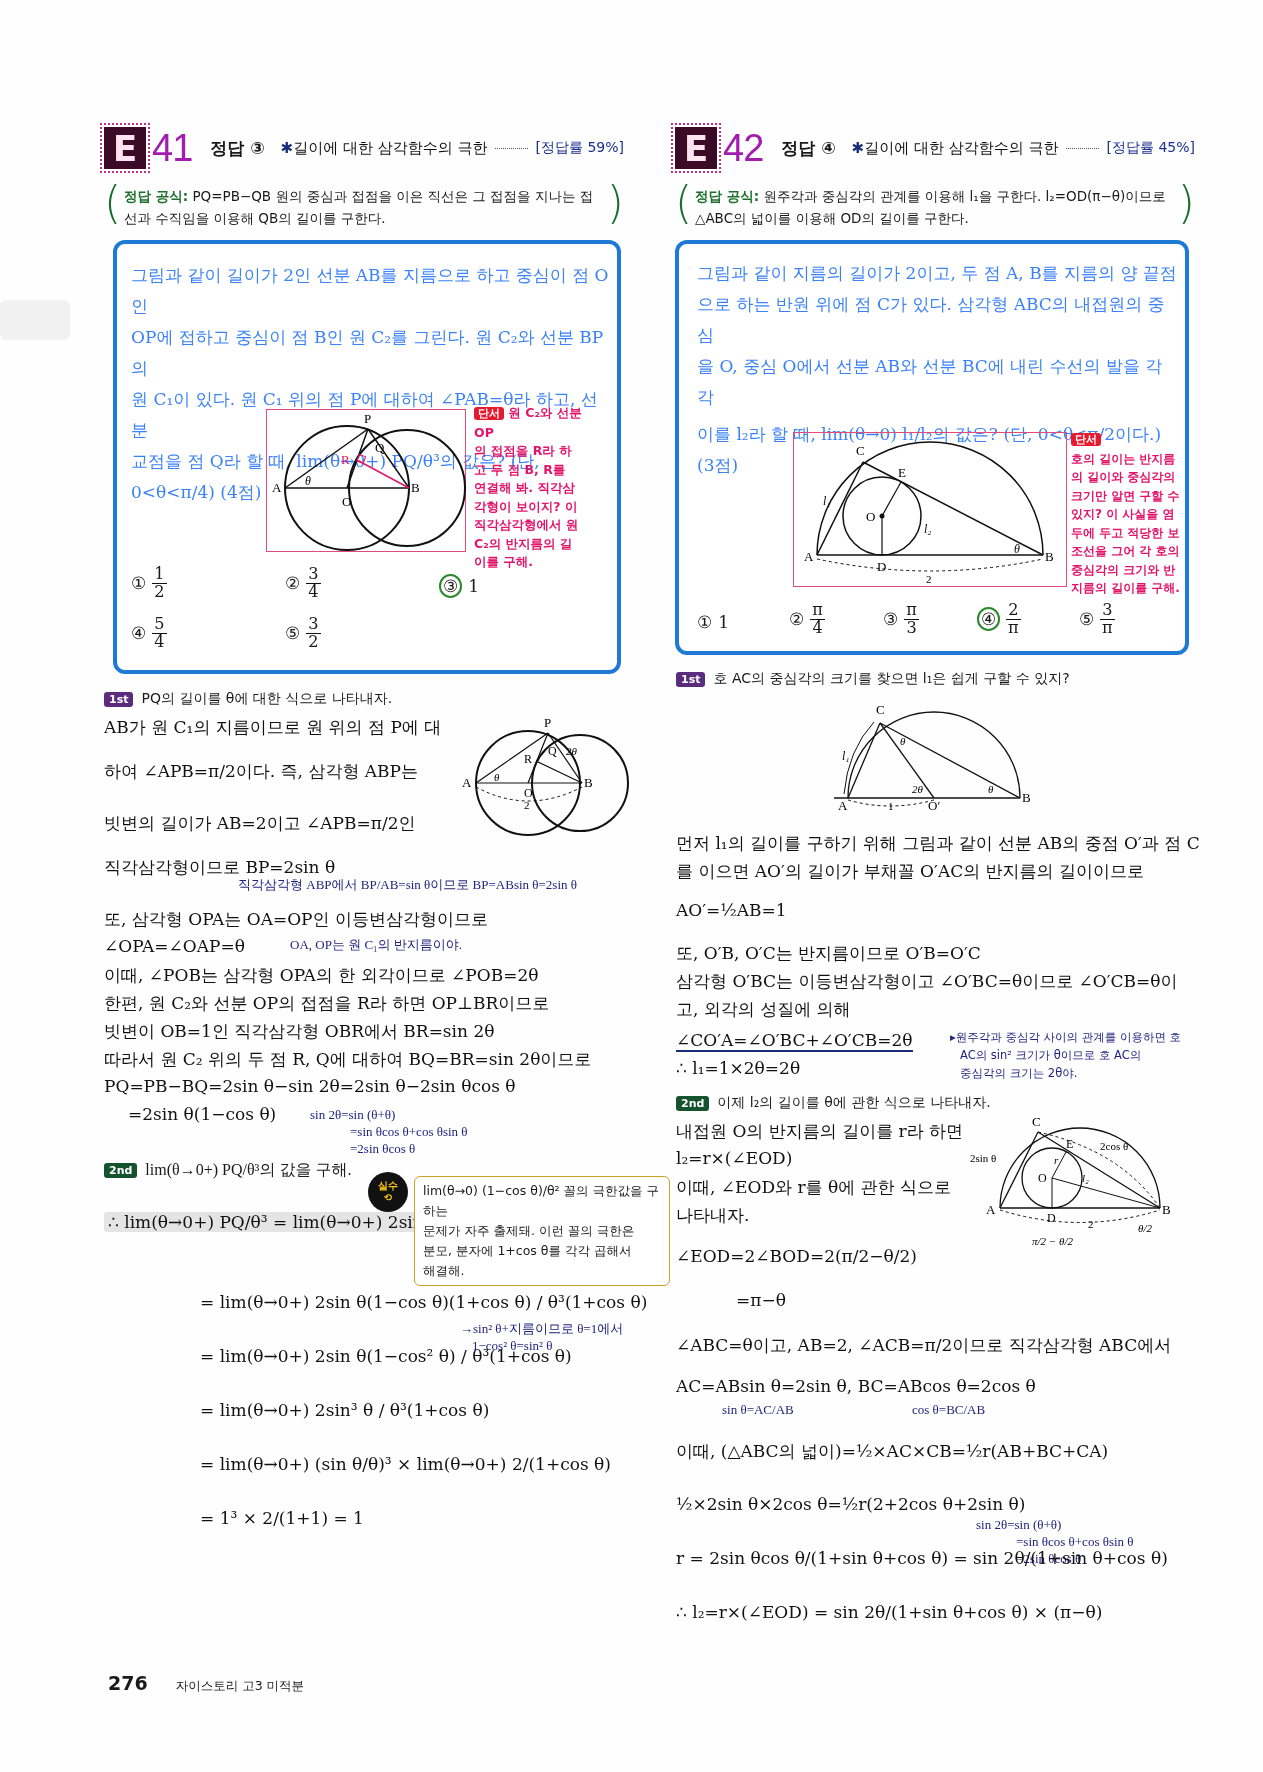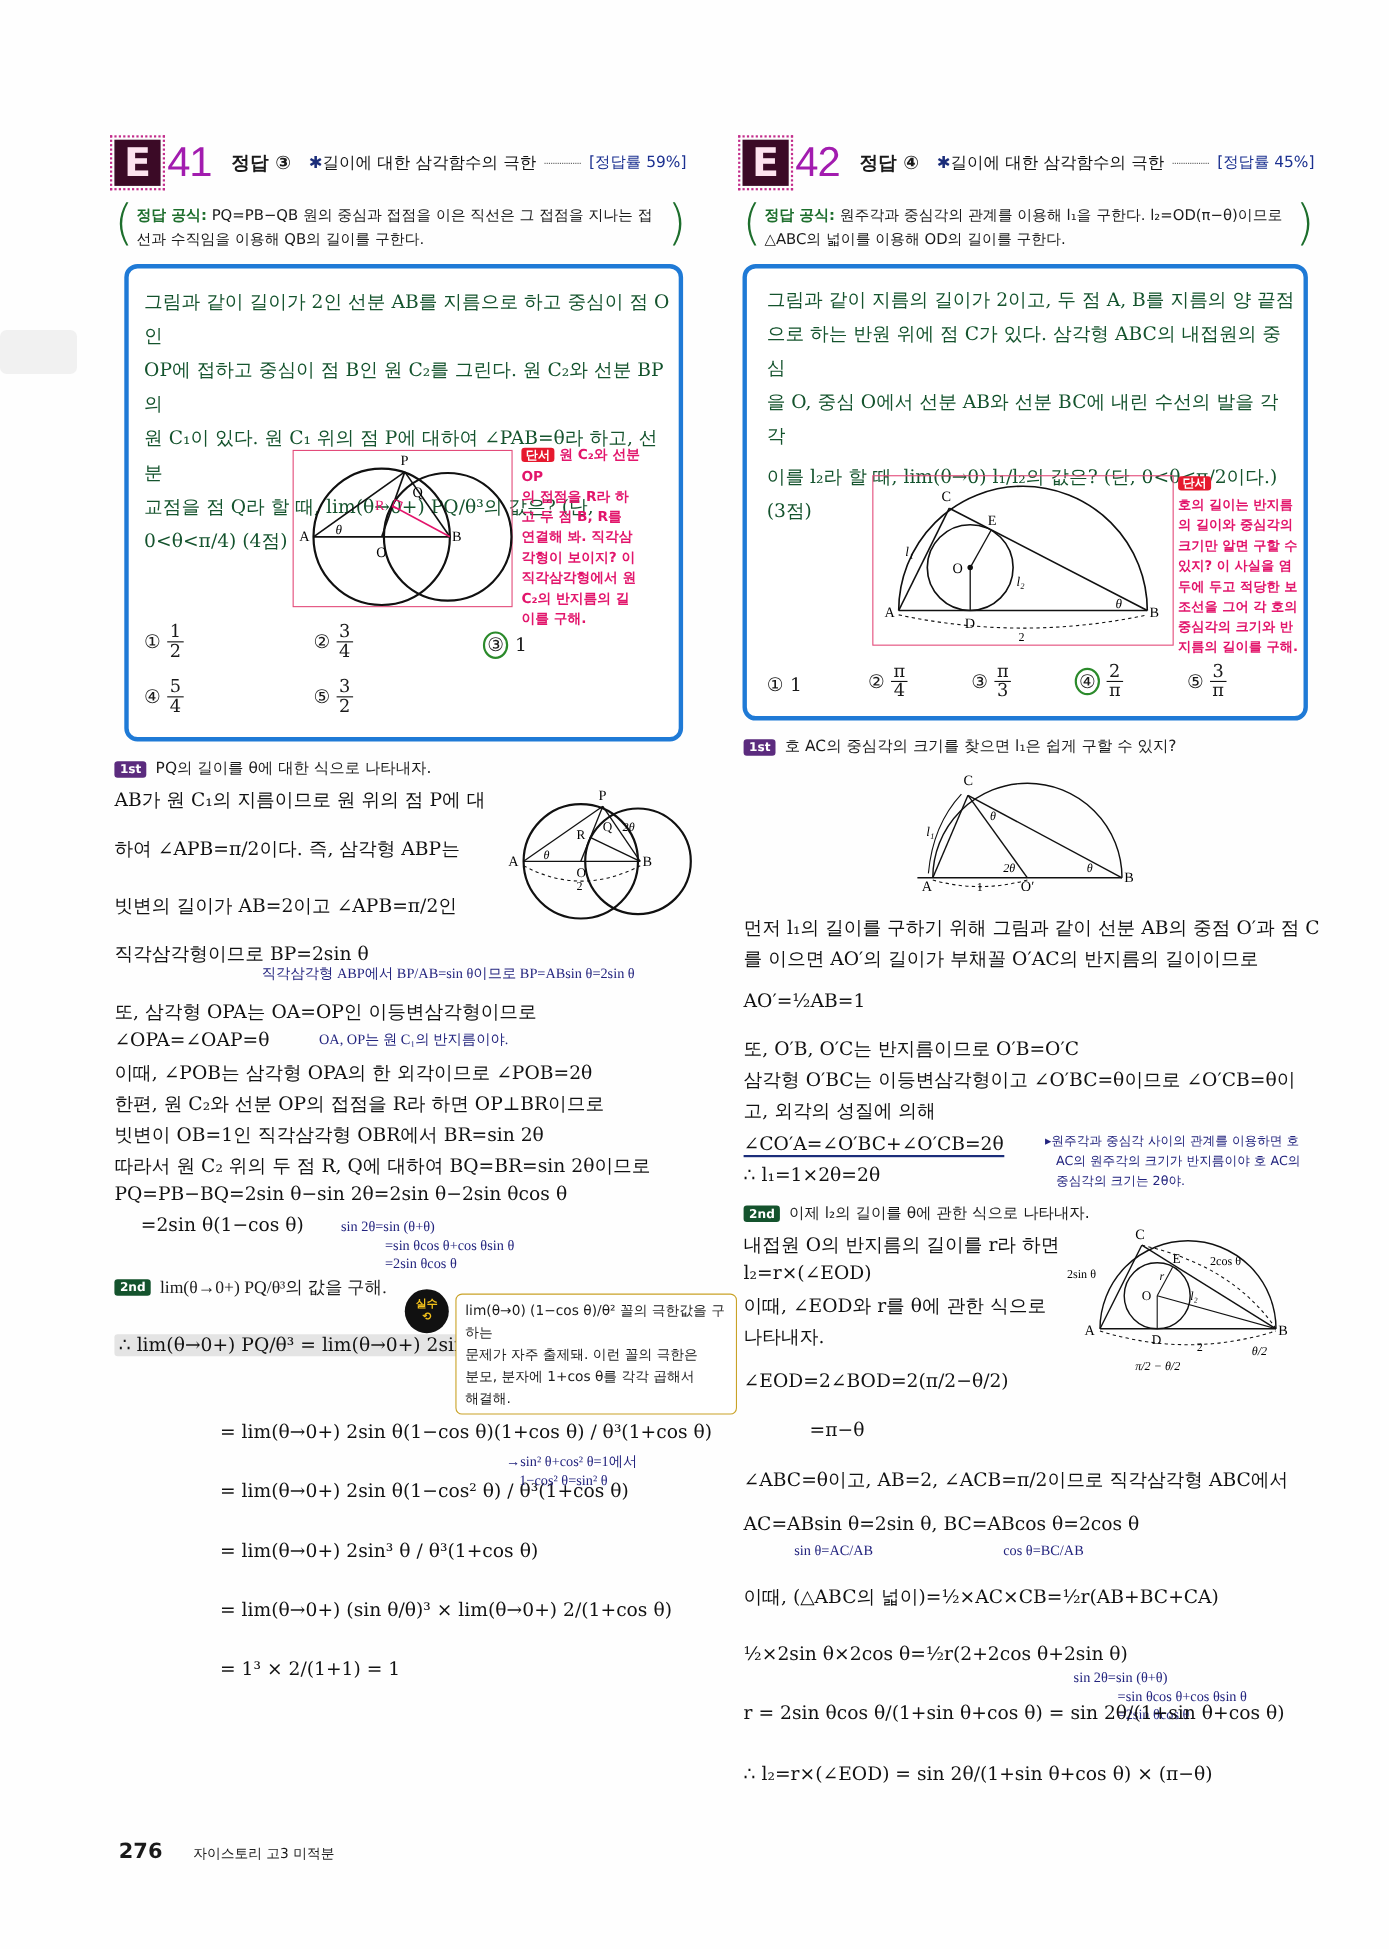--- a/index.html
+++ b/index.html
@@ -18,21 +18,21 @@
   .topic { font-family: "DejaVu Sans", sans-serif; font-size: 15px; margin-left: 16px; color: #111; }
   .topic .star { color: #1b2d7a; font-weight: bold; }
   .dots { flex: 1; border-bottom: 1px dotted #555; margin: 0 8px; height: 1px; align-self: center; }
   .rate { font-family: "DejaVu Sans", sans-serif; font-size: 14px; color: #1b3090; }
 
   .formula { position: absolute; font-family: "DejaVu Sans", sans-serif; font-size: 13.5px; line-height: 22px; padding: 2px 20px; }
   .formula .br { position: absolute; top: -2px; font-size: 44px; color: #1d6e2c; line-height: 44px; font-weight: 200; }
   .formula .lbl { color: #1d6e2c; font-weight: bold; }
 
   .qbox { position: absolute; border: 4px solid #1f7ad6; border-radius: 12px; background: #fff; }
-  .qtext { position: absolute; font-size: 17px; line-height: 31px; color: #14532d; }
+  .qtext { position: absolute; font-size: 17px; line-height: 31px; color: #3b82f6; }
   .figbox { position: absolute; border: 1.5px solid #e34b7a; }
   .hint { position: absolute; font-family: "DejaVu Sans", sans-serif; font-size: 12.5px; line-height: 18.5px; color: #e2156b; font-weight: bold; }
   .hint .tag { background: #e6192e; color: #fff; font-size: 11px; padding: 0 4px; border-radius: 3px; }
   .choice { position: absolute; font-size: 17px; display: flex; align-items: center; gap: 6px; }
   .frac { display: inline-flex; flex-direction: column; align-items: center; vertical-align: middle; line-height: 1.05; font-size: 0.95em; }
   .frac .n { border-bottom: 1px solid #111; padding: 0 2px; }
   .circ-mark { border: 2.5px solid #2b8a2b; border-radius: 50%; padding: 0 2px; }
 
   .step { position: absolute; font-family: "DejaVu Sans", sans-serif; font-size: 14px; display: flex; align-items: center; gap: 8px; }
   .step .badge { background: #5b2b7e; color: #fff; font-size: 11px; font-weight: bold; padding: 1px 5px; border-radius: 3px; }
@@ -200,21 +200,21 @@
 <div class="callout" style="left:414px; top:1176px; width:256px;">
   <div>lim(θ→0) (1−cos θ)/θ² 꼴의 극한값을 구하는</div>
   <div>문제가 자주 출제돼. 이런 꼴의 극한은</div>
   <div>분모, 분자에 1+cos θ를 각각 곱해서</div>
   <div>해결해.</div>
 </div>
 
 <div class="line" style="left:200px; top:1292px;">= lim(θ→0+) 2sin θ(1−cos θ)(1+cos θ) / θ³(1+cos θ)</div>
 <div class="line" style="left:200px; top:1346px;">= lim(θ→0+) 2sin θ(1−cos² θ) / θ³(1+cos θ)</div>
 <div class="note serifnote" style="left:460px; top:1320px; line-height:17px;">
-  <div>→<span>sin² θ+cos² θ=1에서</span></div>
+  <div>→<span>sin² θ+지름이므로 θ=1에서</span></div>
   <div style="padding-left:12px;">1−cos² θ=sin² θ</div>
 </div>
 <div class="line" style="left:200px; top:1400px;">= lim(θ→0+) 2sin³ θ / θ³(1+cos θ)</div>
 <div class="line" style="left:200px; top:1454px;">= lim(θ→0+) (sin θ/θ)³ × lim(θ→0+) 2/(1+cos θ)</div>
 <div class="line" style="left:200px; top:1508px;">= 1³ × 2/(1+1) = 1</div>
 
 <div class="qhead" style="left:675px; top:125px; width:520px;">
   <div class="ebox">E</div>
   <div class="qnum">42</div>
   <div class="answer">정답 ④</div>
@@ -331,21 +331,21 @@
 <div class="line" style="left:676px; top:832px;">먼저 l₁의 길이를 구하기 위해 그림과 같이 선분 AB의 중점 O′과 점 C</div>
 <div class="line" style="left:676px; top:860px;">를 이으면 AO′의 길이가 부채꼴 O′AC의 반지름의 길이이므로</div>
 <div class="line" style="left:676px; top:900px;">AO′=½AB=1</div>
 <div class="line" style="left:676px; top:942px;">또, O′B, O′C는 반지름이므로 O′B=O′C</div>
 <div class="line" style="left:676px; top:970px;">삼각형 O′BC는 이등변삼각형이고 ∠O′BC=θ이므로 ∠O′CB=θ이</div>
 <div class="line" style="left:676px; top:998px;">고, 외각의 성질에 의해</div>
 <div class="line" style="left:676px; top:1030px;"><span class="ul">∠CO′A=∠O′BC+∠O′CB=2θ</span></div>
 <div class="line" style="left:676px; top:1058px;">∴ l₁=1×2θ=2θ</div>
 <div class="note" style="left:950px; top:1028px; line-height:18px;">
   <div>▸<span>원주각과 중심각 사이의 관계를 이용하면 호</span></div>
-  <div style="padding-left:10px;">AC의 원주각의 크기가 반지름이야 호 AC의</div>
+  <div style="padding-left:10px;">AC의 sin² 크기가 θ이므로 호 AC의</div>
   <div style="padding-left:10px;">중심각의 크기는 2θ야.</div>
 </div>
 
 <div class="step" style="left:676px; top:1094px;">
   <span class="badge b2">2nd</span>
     <span>이제 l₂의 길이를 θ에 관한 식으로 나타내자.</span>
 </div>
 <div class="line" style="left:676px; top:1120px;">내접원 O의 반지름의 길이를 r라 하면</div>
 <div class="line" style="left:676px; top:1148px;">l₂=r×(∠EOD)</div>
 <div class="line" style="left:676px; top:1176px;">이때, ∠EOD와 r를 θ에 관한 식으로</div>

